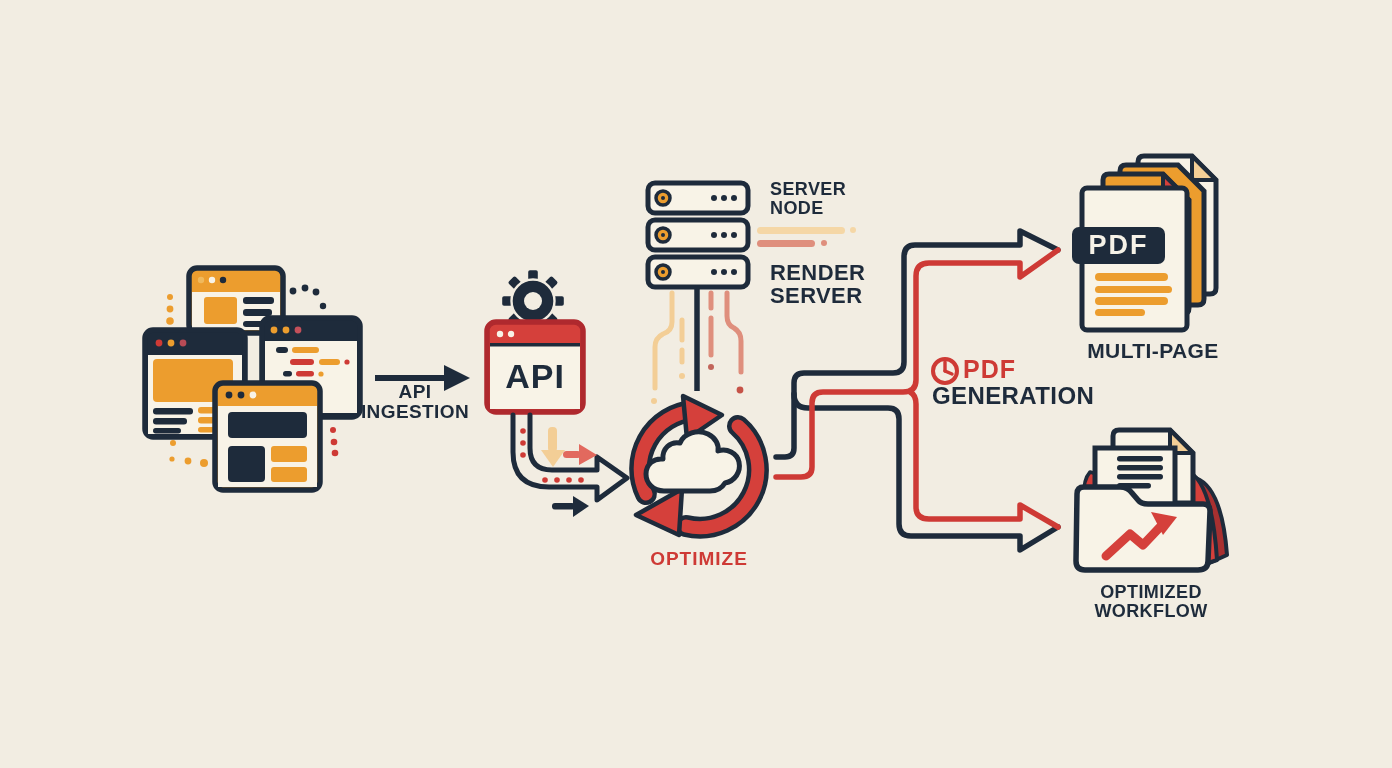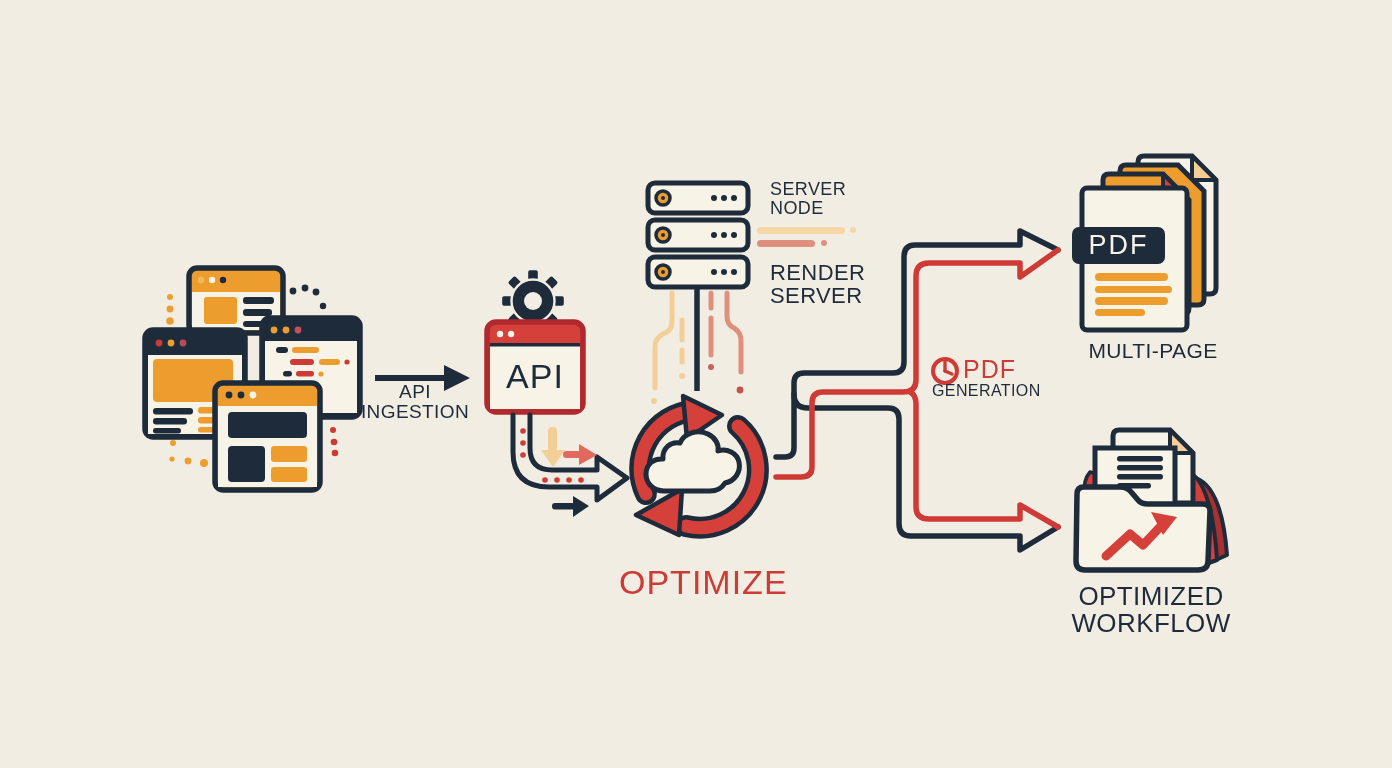--- a/index.html
+++ b/index.html
@@ -1,19 +1,19 @@
 <!DOCTYPE html>
 <html><head>
 <meta charset="utf-8">
 <style>
   html,body{margin:0;padding:0;}
   body{font-family:"Liberation Sans", sans-serif;}
   .stage{position:relative;width:1392px;height:768px;background:#F2EDE2;overflow:hidden;}
   svg{position:absolute;left:0;top:0;}
-  .lbl{position:absolute;font-weight:400;color:#1E2B3B;white-space:pre-line;letter-spacing:.4px;line-height:1.05;}
+  .lbl{position:absolute;font-weight:700;color:#1E2B3B;white-space:pre-line;letter-spacing:.4px;line-height:1.05;}
   .lbl.center{text-align:center;}
   .red{color:#CE3A35;}
   .white{color:#F6F2E7;}
 </style>
 </head>
 <body>
 
 <div class="stage">
 
 <svg width="1392" height="768" viewBox="0 0 1392 768">
@@ -271,26 +271,26 @@
 INGESTION</div>
 
 <div class="lbl center" style="left:487px;top:359px;width:96px;font-size:34px;letter-spacing:1px;">API</div>
 
 <div class="lbl" style="left:770px;top:180px;font-size:18px;">SERVER
 NODE</div>
 
 <div class="lbl" style="left:770px;top:261px;font-size:22px;">RENDER
 SERVER</div>
 
-<div class="lbl center red" style="left:619px;top:565px;width:160px;font-size:34px;letter-spacing:1px;">OPTIMIZE</div>
+<div class="lbl center red" style="left:619px;top:549px;width:160px;font-size:19px;letter-spacing:1px;">OPTIMIZE</div>
 
 <div class="lbl red" style="left:963px;top:356px;font-size:25px;letter-spacing:1px;">PDF</div>
 
-<div class="lbl" style="left:932px;top:383px;font-size:16px;">GENERATION</div>
+<div class="lbl" style="left:932px;top:383px;font-size:24px;">GENERATION</div>
 
 <div class="lbl center white" style="left:1072px;top:231px;width:93px;font-size:27px;letter-spacing:2px;">PDF</div>
 
 <div class="lbl center" style="left:1072px;top:340px;width:162px;font-size:21px;">MULTI-PAGE</div>
 
-<div class="lbl center" style="left:1058px;top:583px;width:186px;font-size:26px;">OPTIMIZED
+<div class="lbl center" style="left:1058px;top:583px;width:186px;font-size:18px;">OPTIMIZED
 WORKFLOW</div>
 
 </div>
 
 </body></html>

